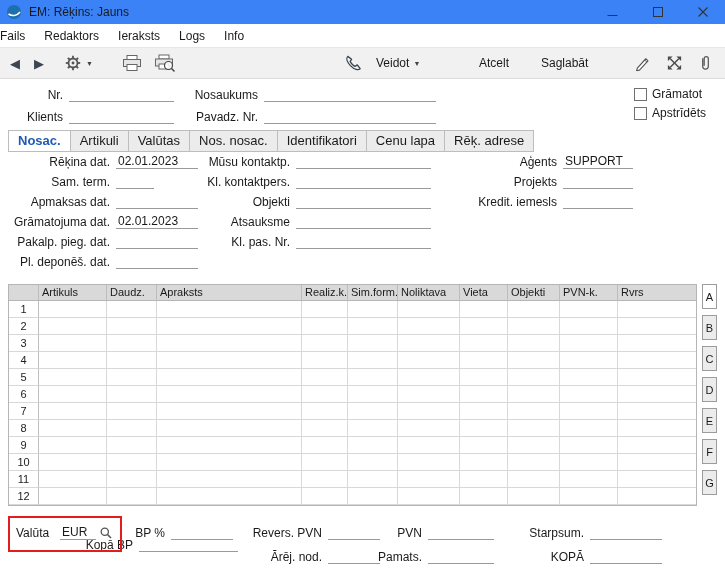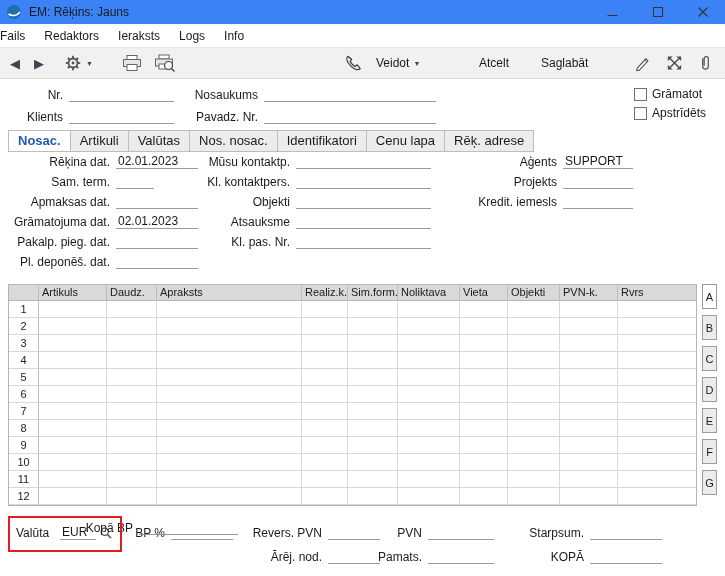--- a/index.html
+++ b/index.html
@@ -473,21 +473,21 @@
 </div>
 <div class="ffield" style="left:382px;top:524px;">
   <span class="flabel" style="width:40px;">PVN</span>
   <span class="fline" style="width:66px;"></span>
 </div>
 <div class="ffield" style="left:514px;top:524px;">
   <span class="flabel" style="width:70px;">Starpsum.</span>
   <span class="fline" style="width:72px;"></span>
 </div>
 
-<div class="ffield" style="left:78px;top:519px;">
+<div class="ffield" style="left:78px;top:536px;">
   <span class="flabel" style="width:55px;">Kopā BP</span>
   <span class="fline" style="width:99px;"></span>
 </div>
 <div class="ffield" style="left:262px;top:548px;">
   <span class="flabel" style="width:60px;">Ārēj. nod.</span>
   <span class="fline" style="width:52px;"></span>
 </div>
 <div class="ffield" style="left:372px;top:548px;">
   <span class="flabel" style="width:50px;">Pamats.</span>
   <span class="fline" style="width:66px;"></span>

